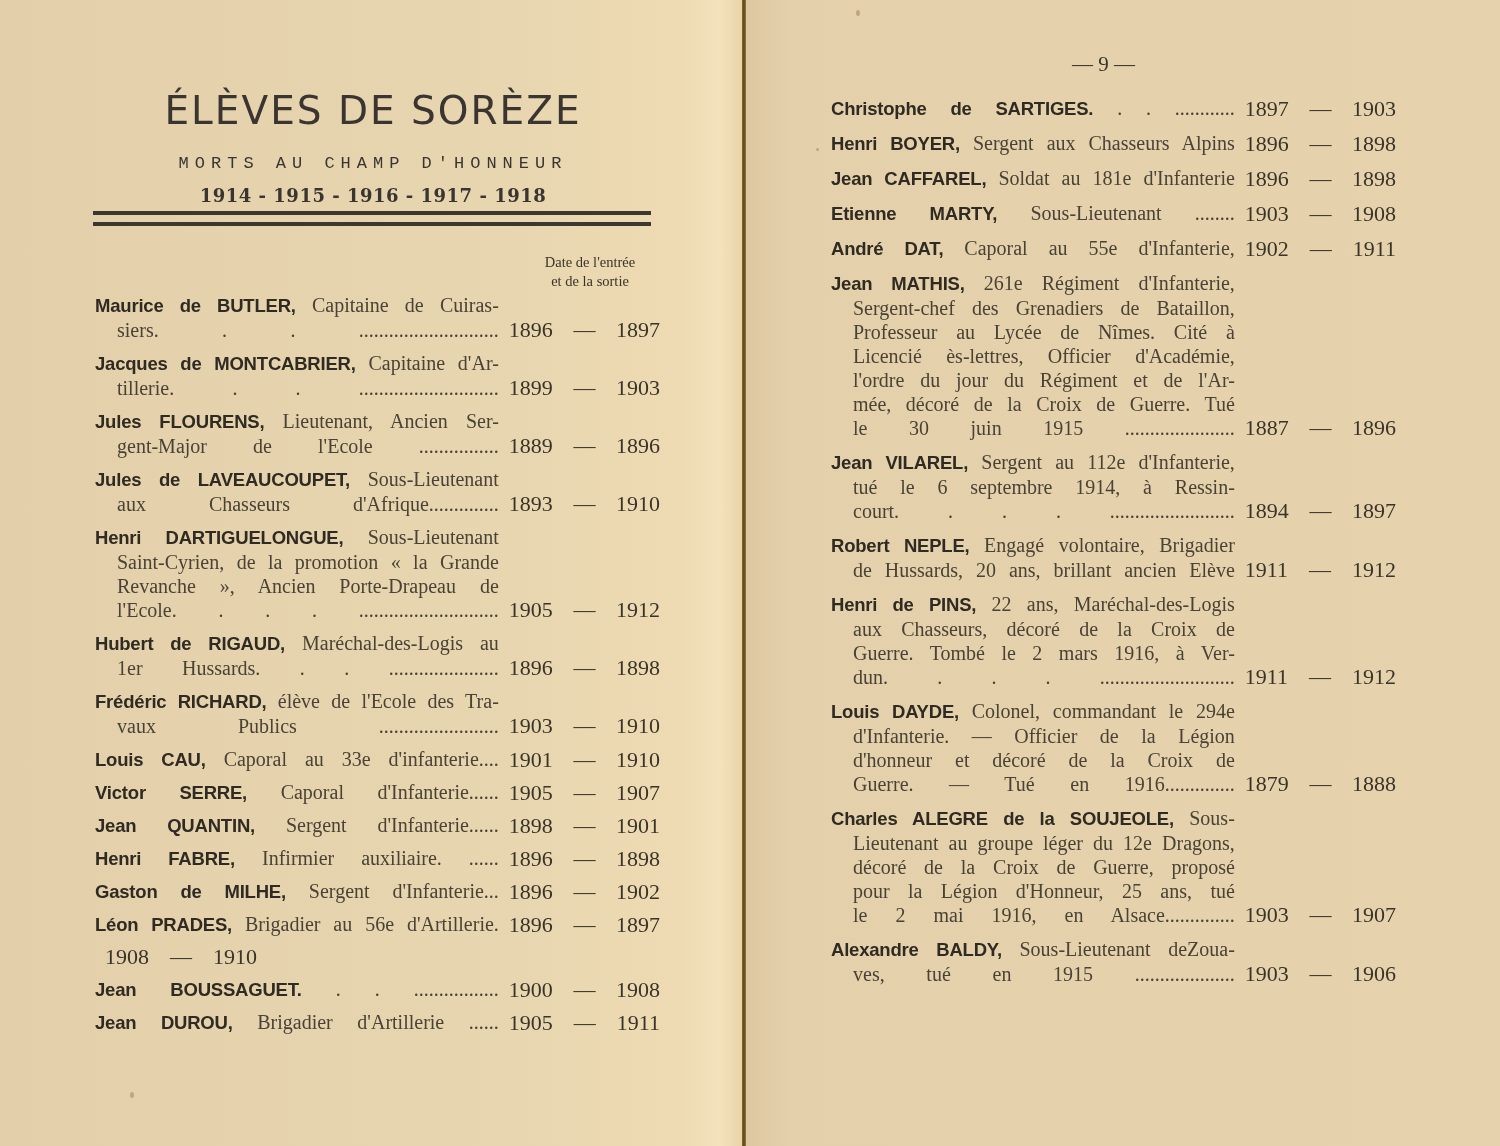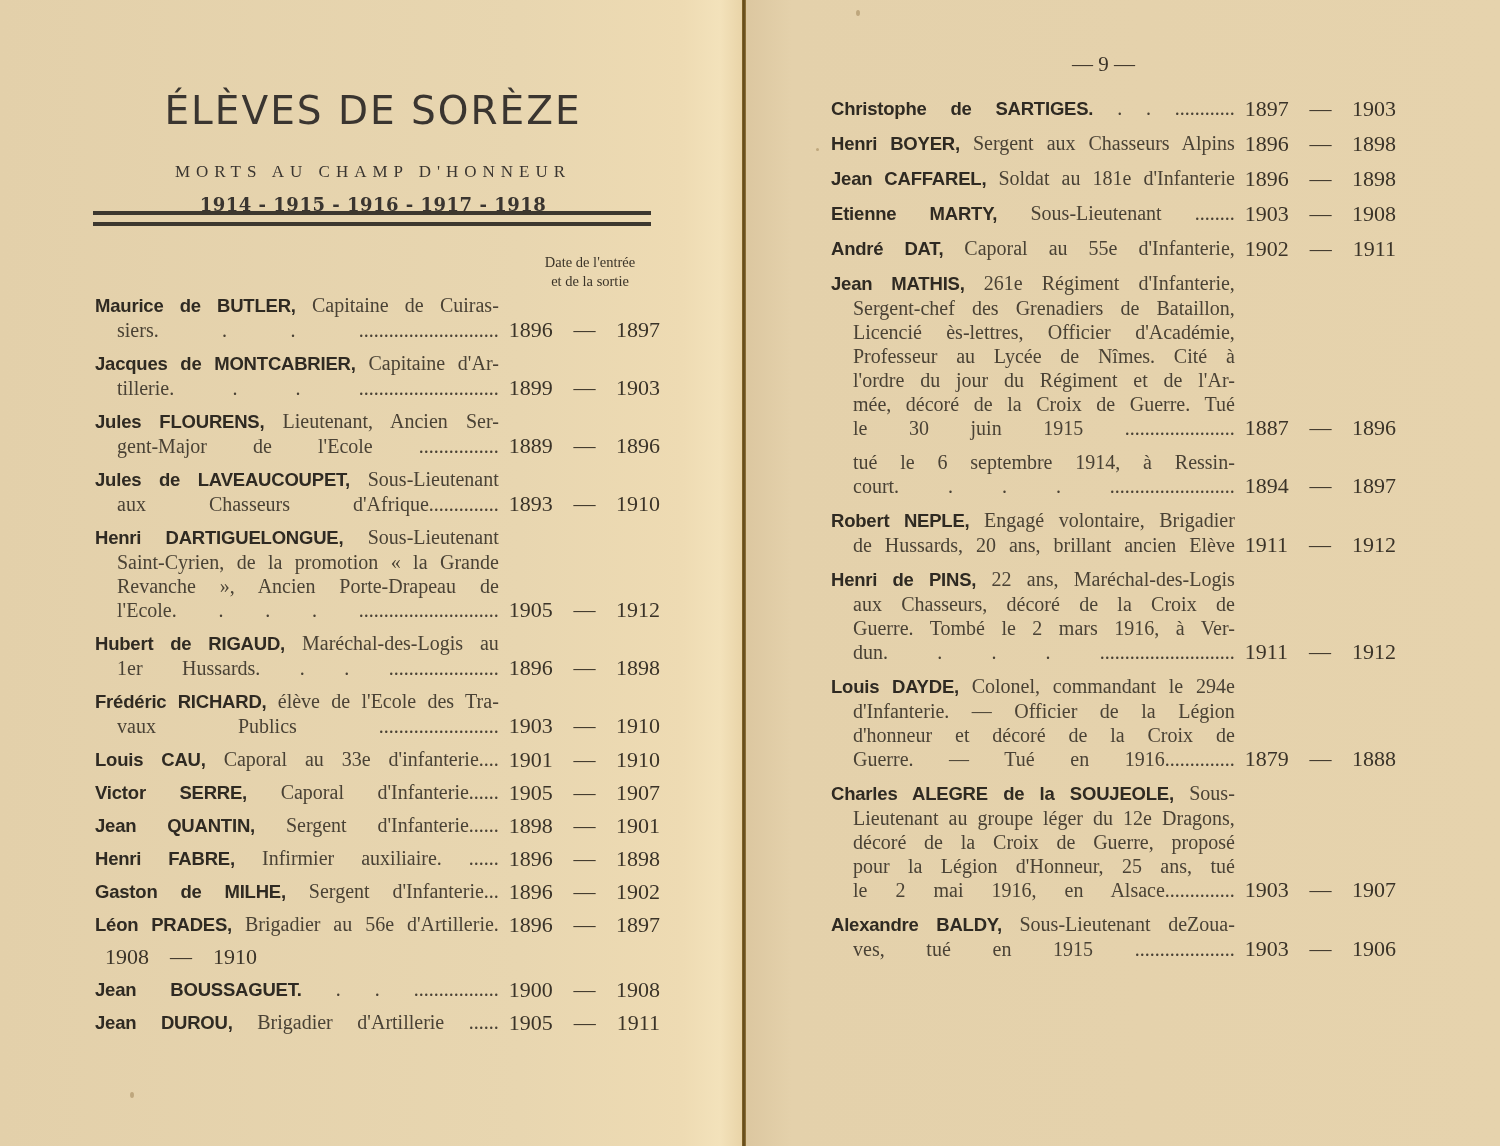--- a/index.html
+++ b/index.html
@@ -24,22 +24,22 @@
     background: linear-gradient(90deg, #dcc7a0 0%, #e4d1ab 6%, #e6d3ad 100%);
   }
 
   
   .title-block { position: absolute; left: 90px; top: 88px; width: 566px; text-align: center; }
   .main-title {
     font-family: "DejaVu Sans", sans-serif; font-weight: normal;
     font-size: 39px; letter-spacing: 2px; color: #3a3530; margin: 0; line-height: 46px;
   }
   .subtitle {
-    font-family: Liberation Serif, serif; font-size: 17px; letter-spacing: 6px;
-    color: #3a3530; margin-top: 28px; font-weight: normal;
+    font-family: Liberation Mono, monospace; font-size: 17px; letter-spacing: 6px;
+    color: #3a3530; margin-top: 20px; font-weight: normal;
   }
   .years {
     font-family: "DejaVu Serif", serif; font-weight: bold; font-size: 18px;
     color: #3a3530; margin-top: 12px; letter-spacing: 0.5px;
   }
   .rules { position: absolute; left: 93px; top: 211px; width: 558px; }
   .rule { height: 4px; background: #3d382f; }
   .rule + .rule { margin-top: 7px; }
 
   .col-header {
@@ -318,34 +318,35 @@
       <div class="dates">
         <span>1902</span>
         <span class="dash">—</span>
         <span>1911</span>
       </div>
     </div>
     <div class="entry">
       <div class="entry-text">
         <span class="line"><span class="name">Jean MATHIS,</span> <span class="desc">261e Régiment d'Infanterie,</span></span>
         <span class="line cont"><span class="desc">Sergent-chef des Grenadiers de Bataillon,</span></span>
+        <span class="line cont"><span class="desc">Professeur au Lycée de Nîmes. Cité à</span></span>
         <span class="line cont"><span class="desc">Licencié ès-lettres, Officier d'Académie,</span></span>
-        <span class="line cont"><span class="desc">Professeur au Lycée de Nîmes. Cité à</span></span>
         <span class="line cont"><span class="desc">l'ordre du jour du Régiment et de l'Ar-</span></span>
         <span class="line cont"><span class="desc">mée, décoré de la Croix de Guerre. Tué</span></span>
         <span class="line cont"><span class="desc">le 30 juin 1915 ......................</span></span>
       </div>
       <div class="dates">
         <span>1887</span>
         <span class="dash">—</span>
         <span>1896</span>
       </div>
     </div>
     <div class="entry">
       <div class="entry-text">
+        <span class="line"><span class="name">Jean VILAREL,</span> <span class="desc">Sergent au 112e d'Infanterie,</span></span>
         <span class="line cont"><span class="desc">tué le 6 septembre 1914, à Ressin-</span></span>
         <span class="line cont"><span class="desc">court. . . . .........................</span></span>
       </div>
       <div class="dates">
         <span>1894</span>
         <span class="dash">—</span>
         <span>1897</span>
       </div>
     </div>
     <div class="entry">

